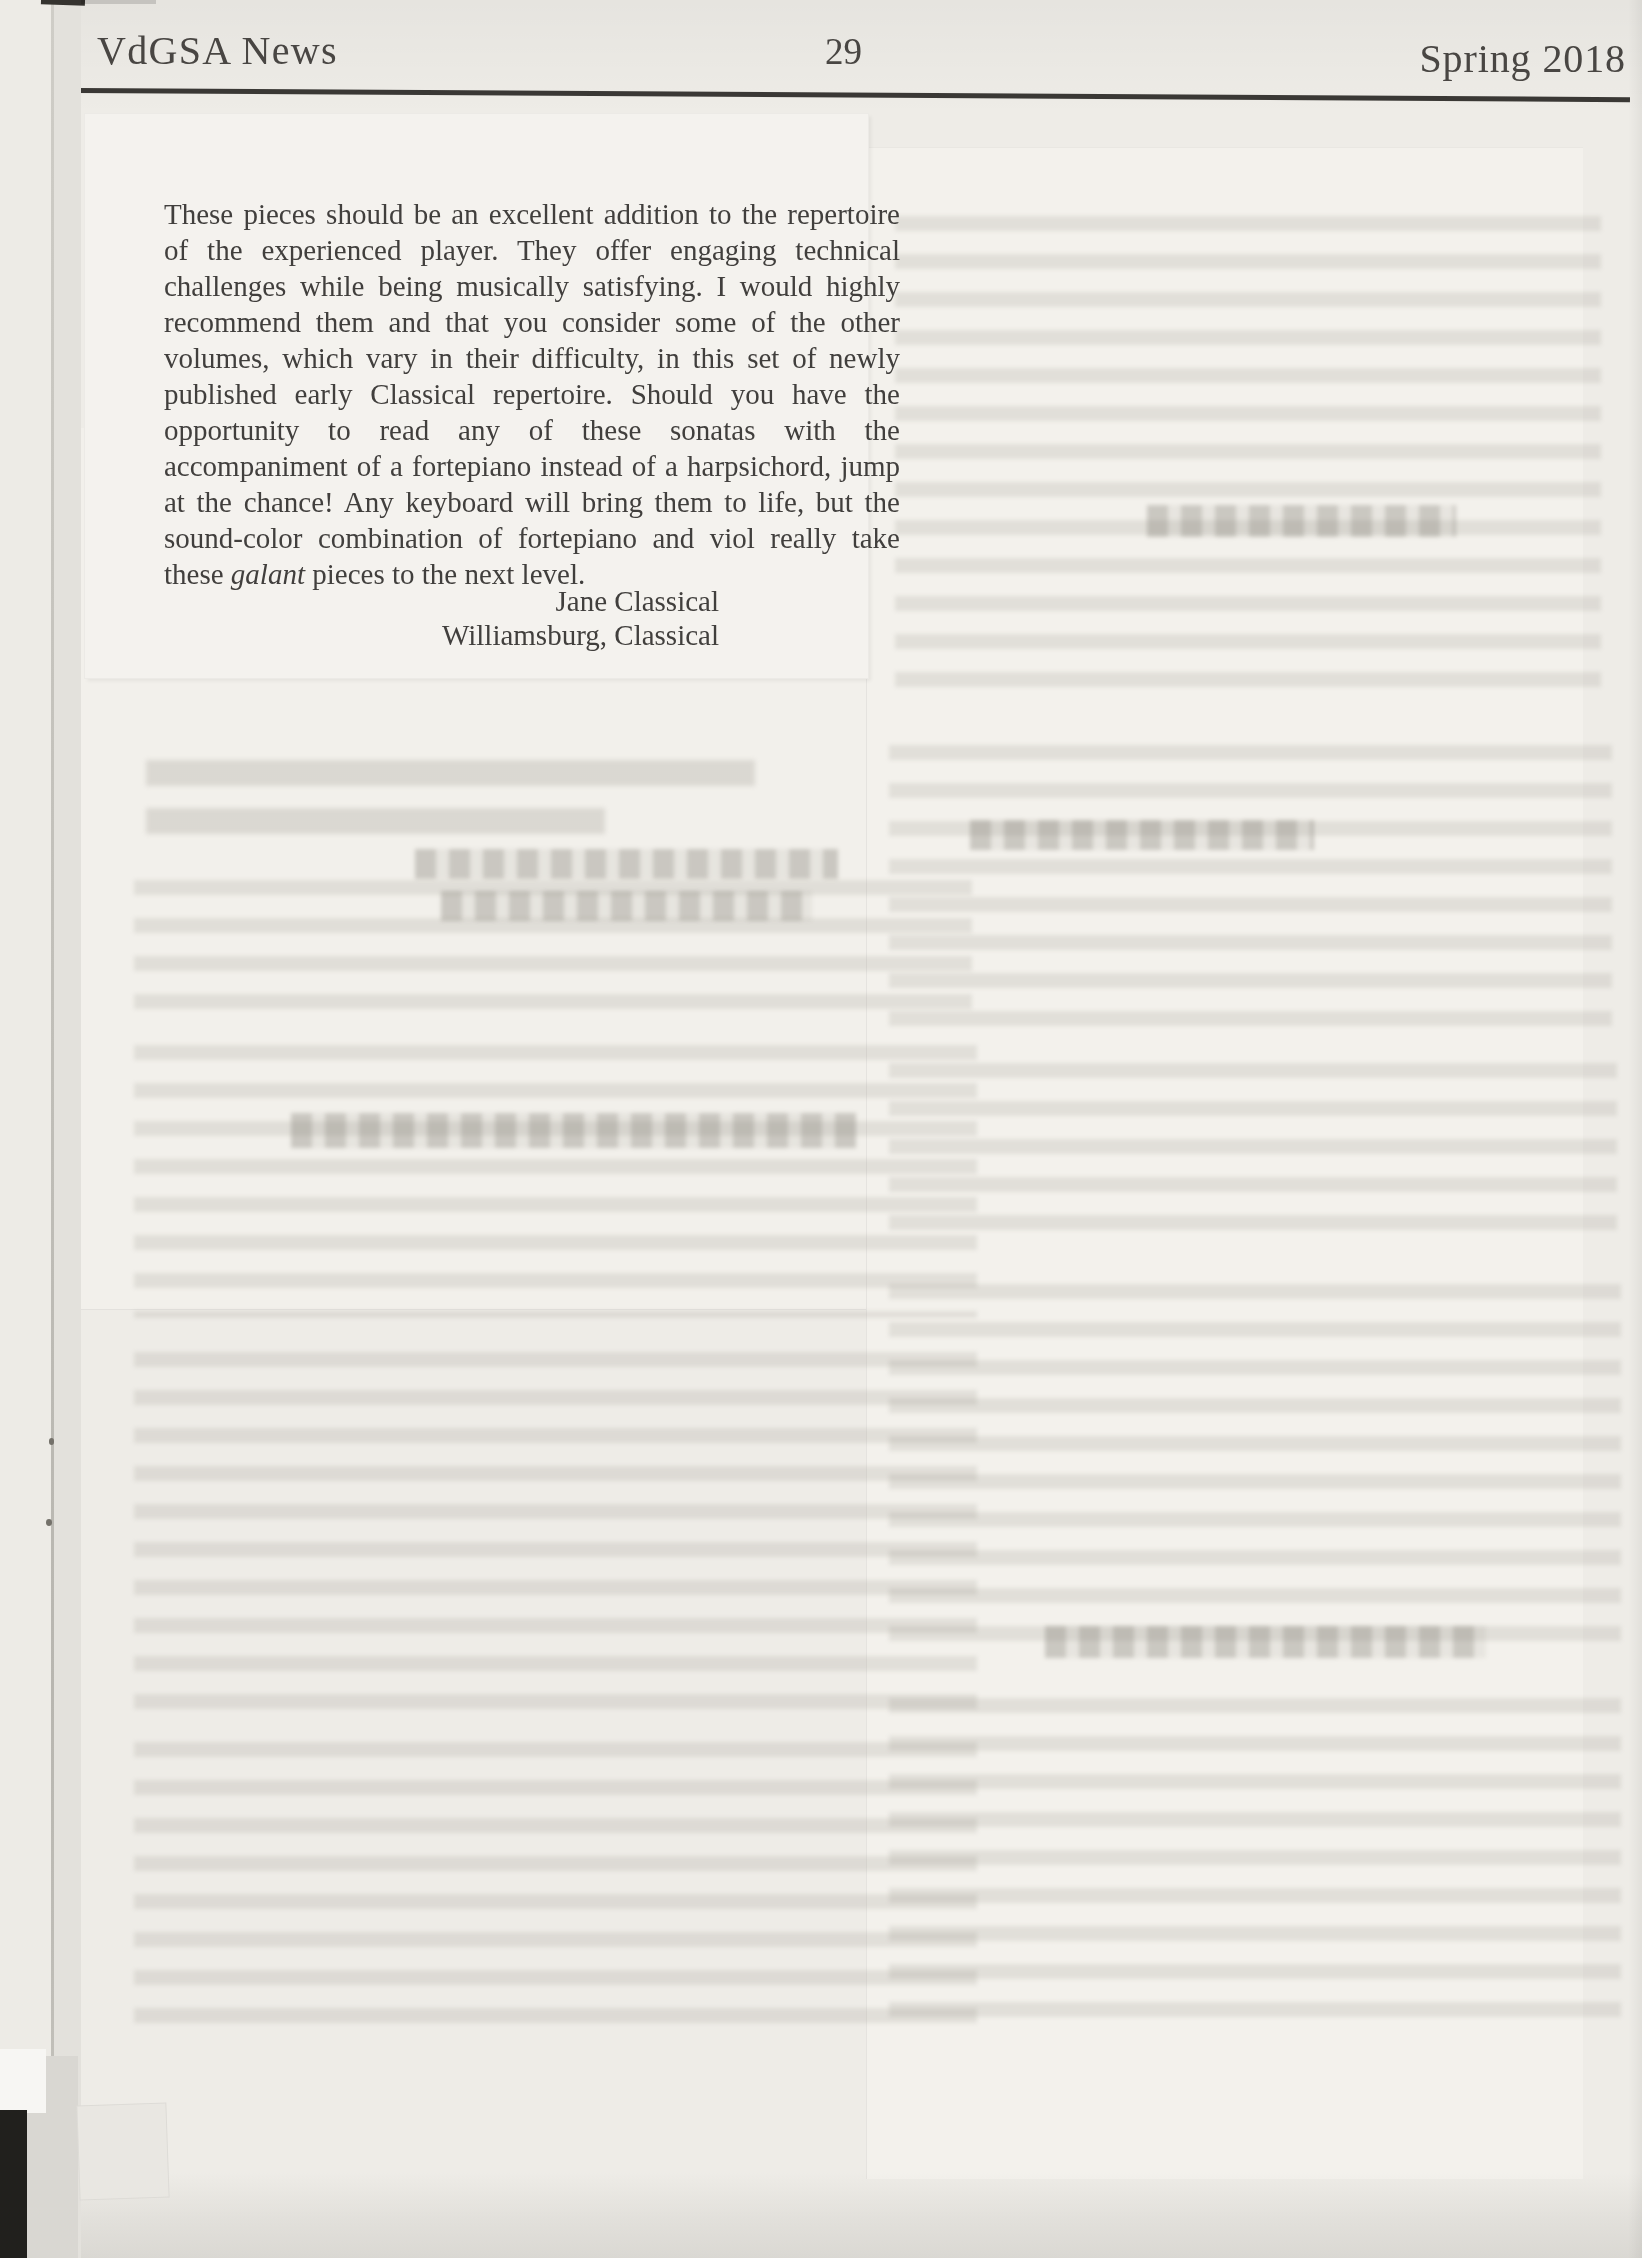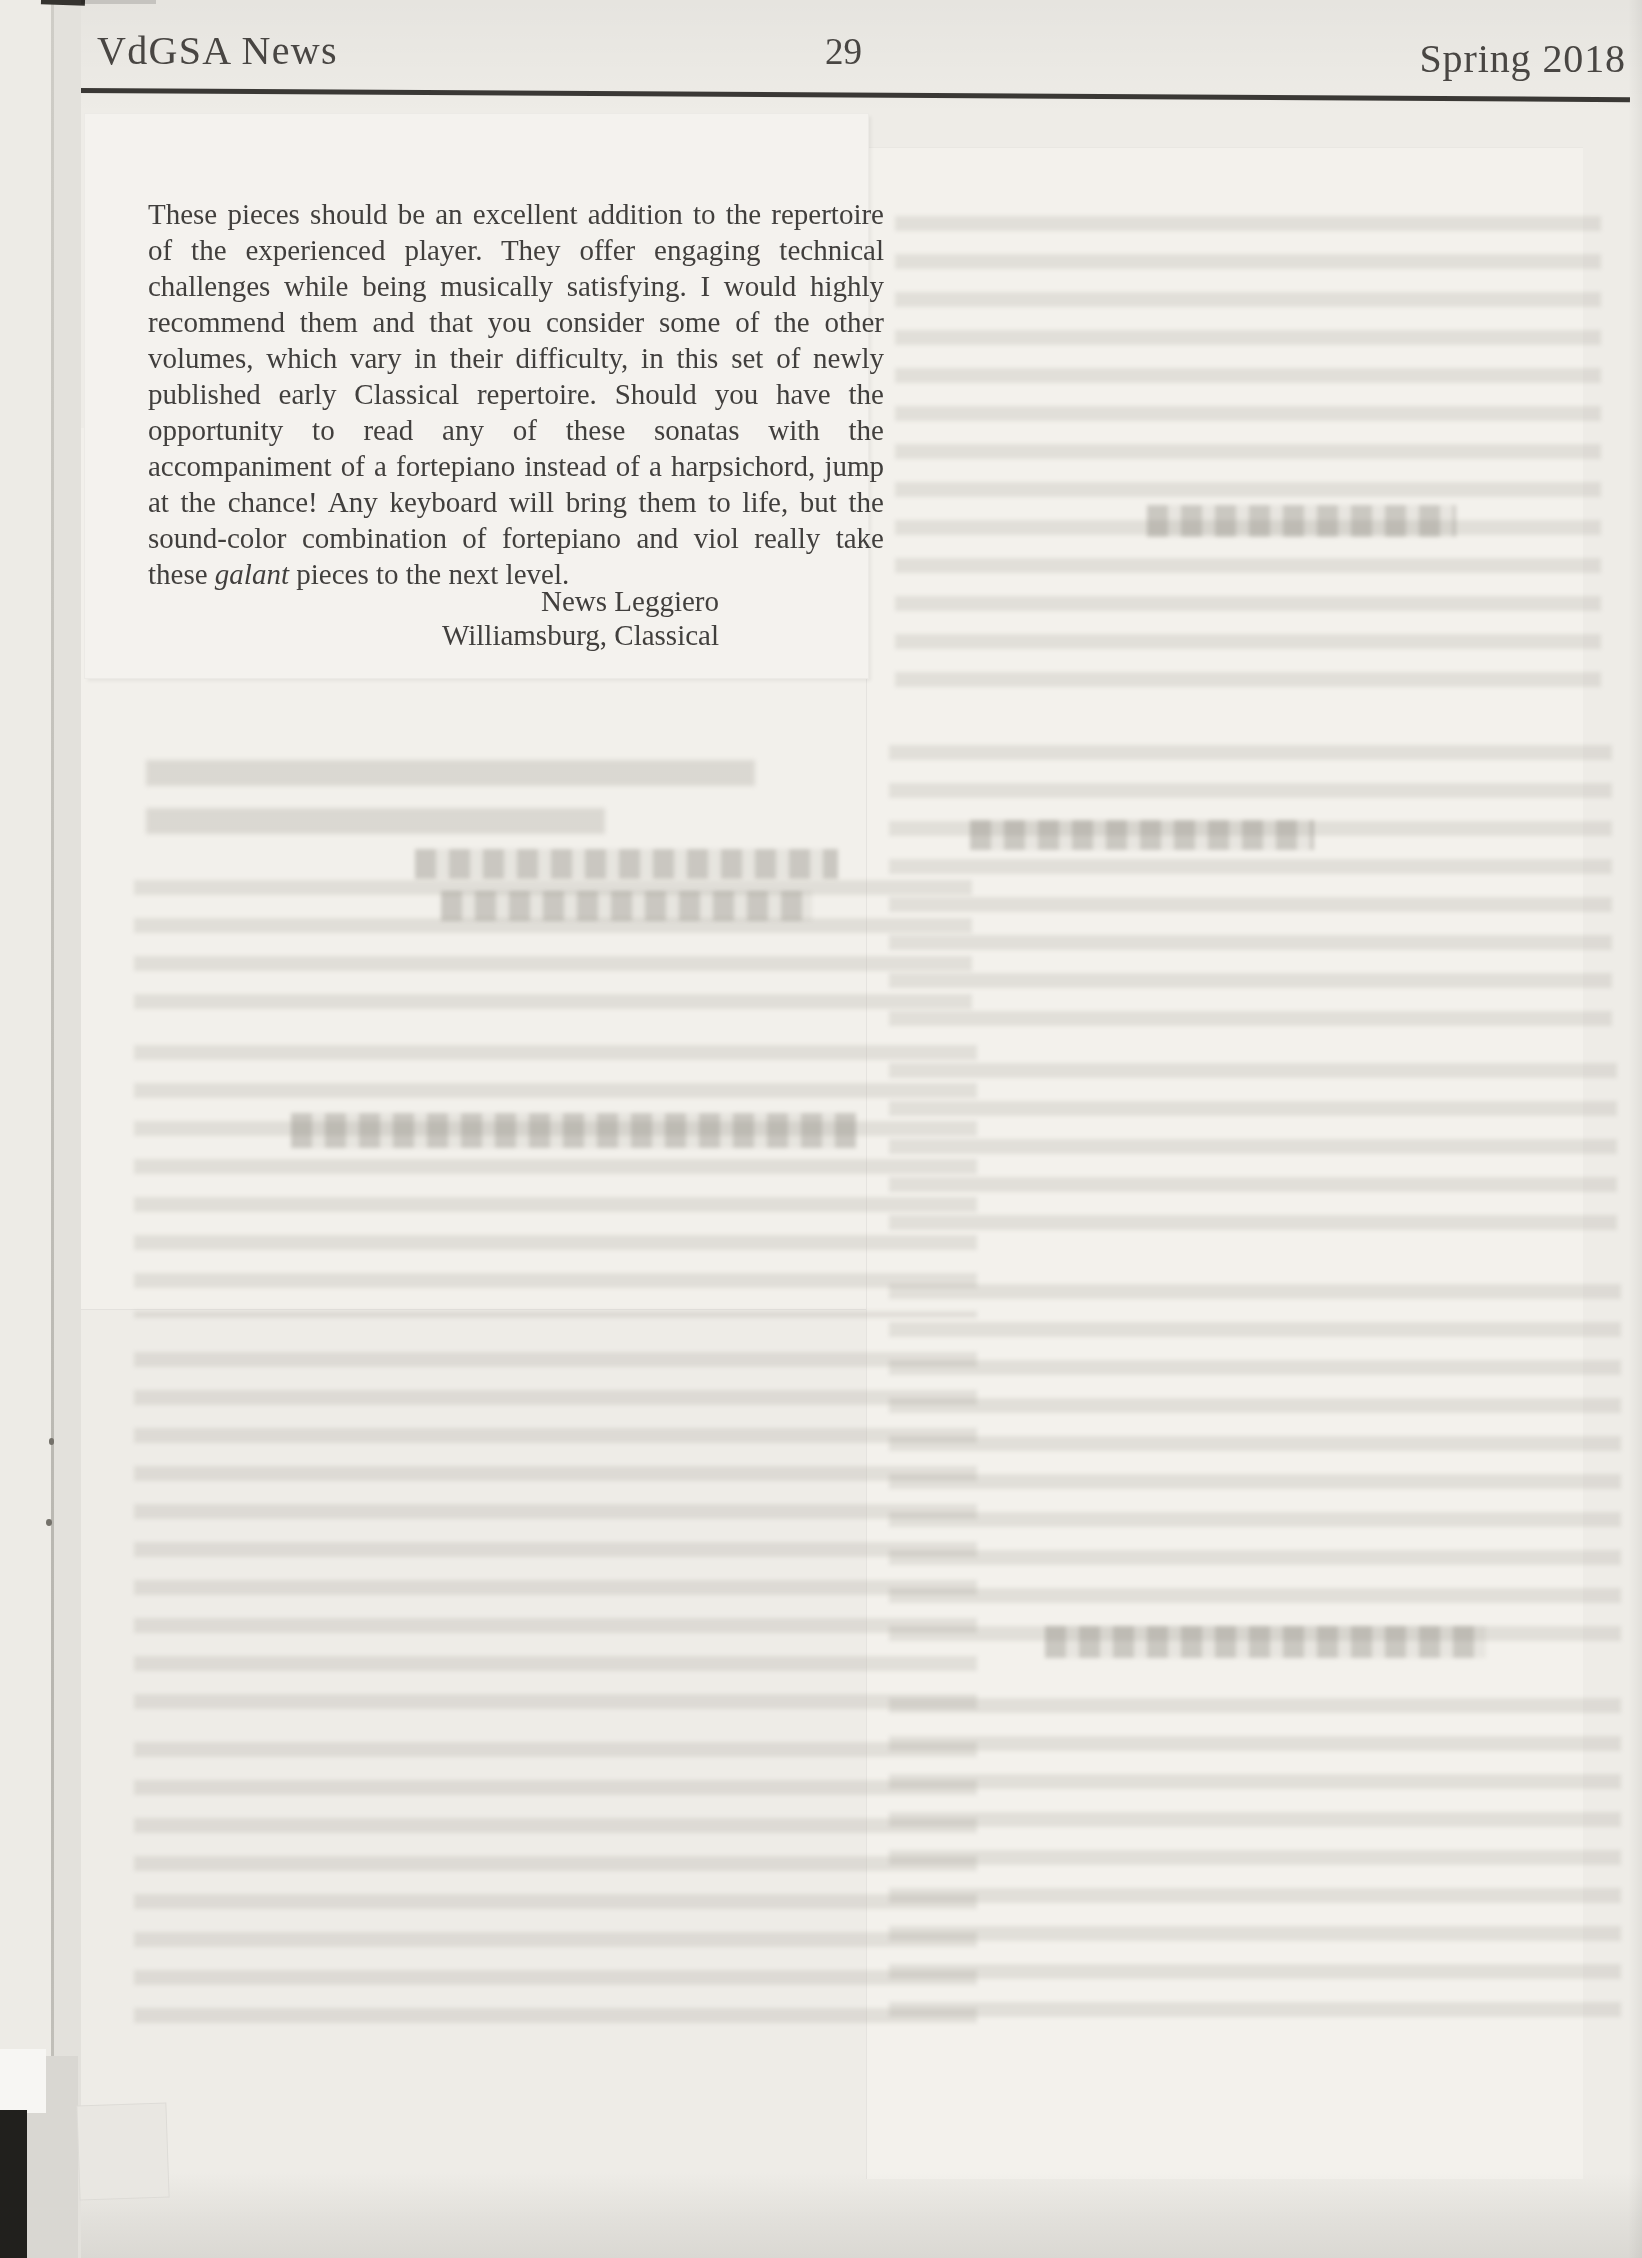--- a/index.html
+++ b/index.html
@@ -23,21 +23,21 @@
   
   .hdr{position:absolute;color:#4a4744;white-space:nowrap;}
   .hdr-left{left:97px;top:26.5px;font-size:40px;letter-spacing:1.3px;}
   .hdr-num{left:825px;top:30px;font-size:37px;}
   .hdr-right{right:17px;top:35px;font-size:40px;letter-spacing:0.9px;}
   .rule{position:absolute;left:78px;top:88px;width:1552px;height:5.3px;background:#3a3835;
         transform:rotate(.34deg);transform-origin:0 50%;}
 
   
   .review{
-    position:absolute;left:148px;top:196px;width:736px;
+    position:absolute;left:164px;top:196px;width:736px;
     font-size:29px;line-height:36px;color:#413f3d;
     text-align:justify;
   }
   .review em{font-style:italic;}
   .signature{
     position:absolute;top:584px;right:924px;
     font-size:29px;line-height:34px;color:#413f3d;text-align:right;white-space:nowrap;
   }
 
   
@@ -94,21 +94,21 @@
 <div class="ghost-dark" style="left:1045px;top:1626px;width:441px;height:32px;"></div>
 
 <div class="hdr hdr-left">VdGSA News</div>
 <div class="hdr hdr-num">29</div>
 <div class="hdr hdr-right">Spring 2018</div>
 <div class="rule"></div>
 
 <div class="review"><span>These pieces should be an excellent addition to the repertoire of the experienced player. They offer engaging technical challenges while being musically satisfying. I would highly recommend them and that you consider some of the other volumes, which vary in their difficulty, in this set of newly published early Classical repertoire. Should you have the opportunity to read any of these sonatas with the accompaniment of a fortepiano instead of a harpsichord, jump at the chance! Any keyboard will bring them to life, but the sound-color combination of fortepiano and viol really take these </span><em>galant</em><span> pieces to the next level.</span></div>
 
 <div class="signature">
-  <div>News Leggiero</div>
+  <div>Jane Classical</div>
   <div>Williamsburg, Classical</div>
 </div>
 
 <div class="abs top-shade"></div>
 <div class="abs bottom-shade"></div>
 <div class="abs right-shade"></div>
 <div class="abs gutter"></div>
 <div class="abs crease"></div>
 <div class="abs fold-band"></div>
 <div class="abs fold-band-low"></div>

